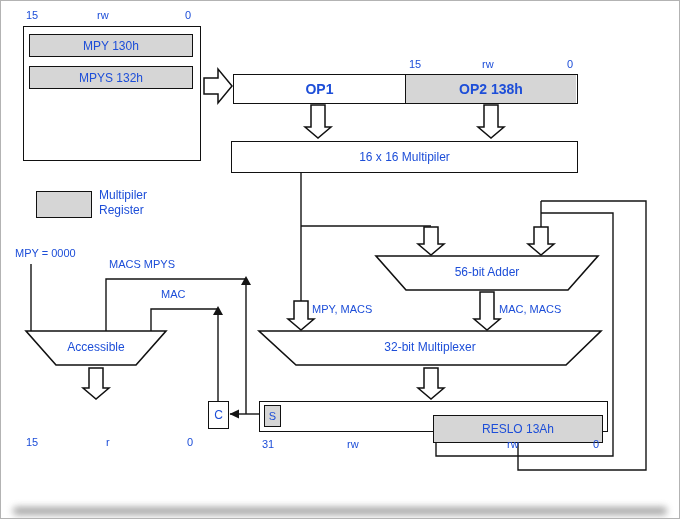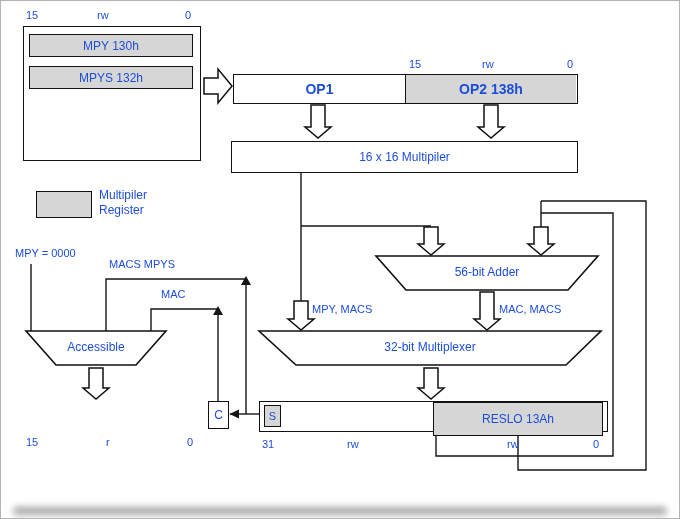--- a/index.html
+++ b/index.html
@@ -96,21 +96,21 @@
   <div class="tc" style="left:258px;top:339px;width:342px">32-bit Multiplexer</div>
 
   <span class="t" style="left:25px;top:435px">15</span>
   <span class="t" style="left:105px;top:435px">r</span>
   <span class="t" style="left:186px;top:435px">0</span>
 
   <div class="box cbox" style="left:207px;top:400px;width:21px;height:28px">C</div>
 
   <div class="box" style="left:258px;top:400px;width:349px;height:31px">
     <div class="box gray cbox" style="left:4px;top:3px;width:17px;height:22px;font-size:11px">S</div>
-    <div class="box gray cbox" style="left:173px;top:0;width:170px;height:34px">RESLO 13Ah</div>
+    <div class="box gray cbox" style="left:173px;top:13px;width:170px;height:28px">RESLO 13Ah</div>
   </div>
   <span class="t" style="left:261px;top:437px">31</span>
   <span class="t" style="left:346px;top:437px">rw</span>
   <span class="t" style="left:506px;top:437px">rw</span>
   <span class="t" style="left:592px;top:437px">0</span>
 
   <div id="page-shadow"></div>
 </div>
 
 </body></html>

